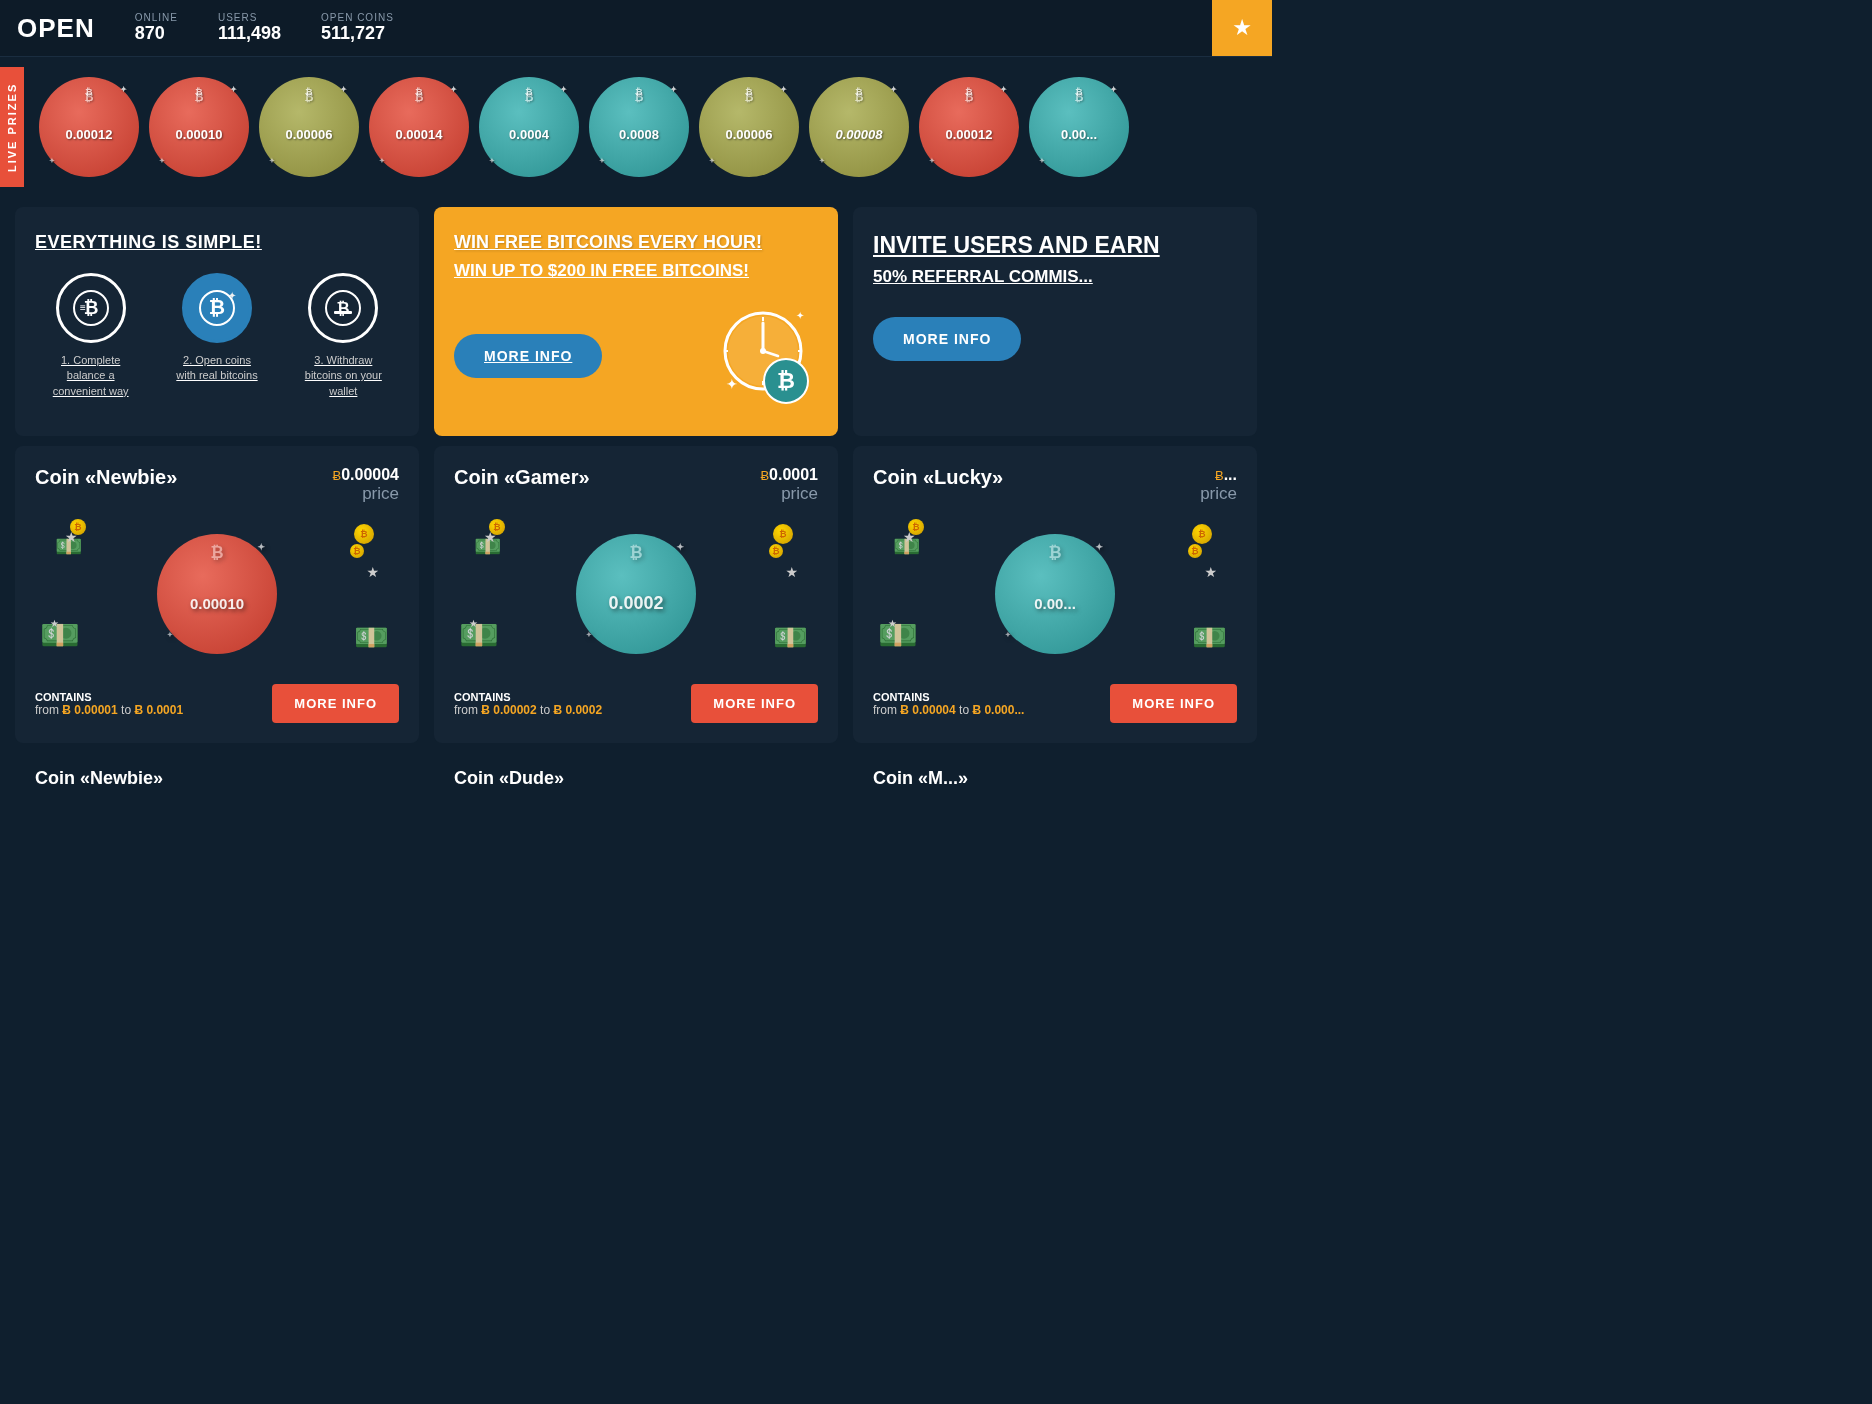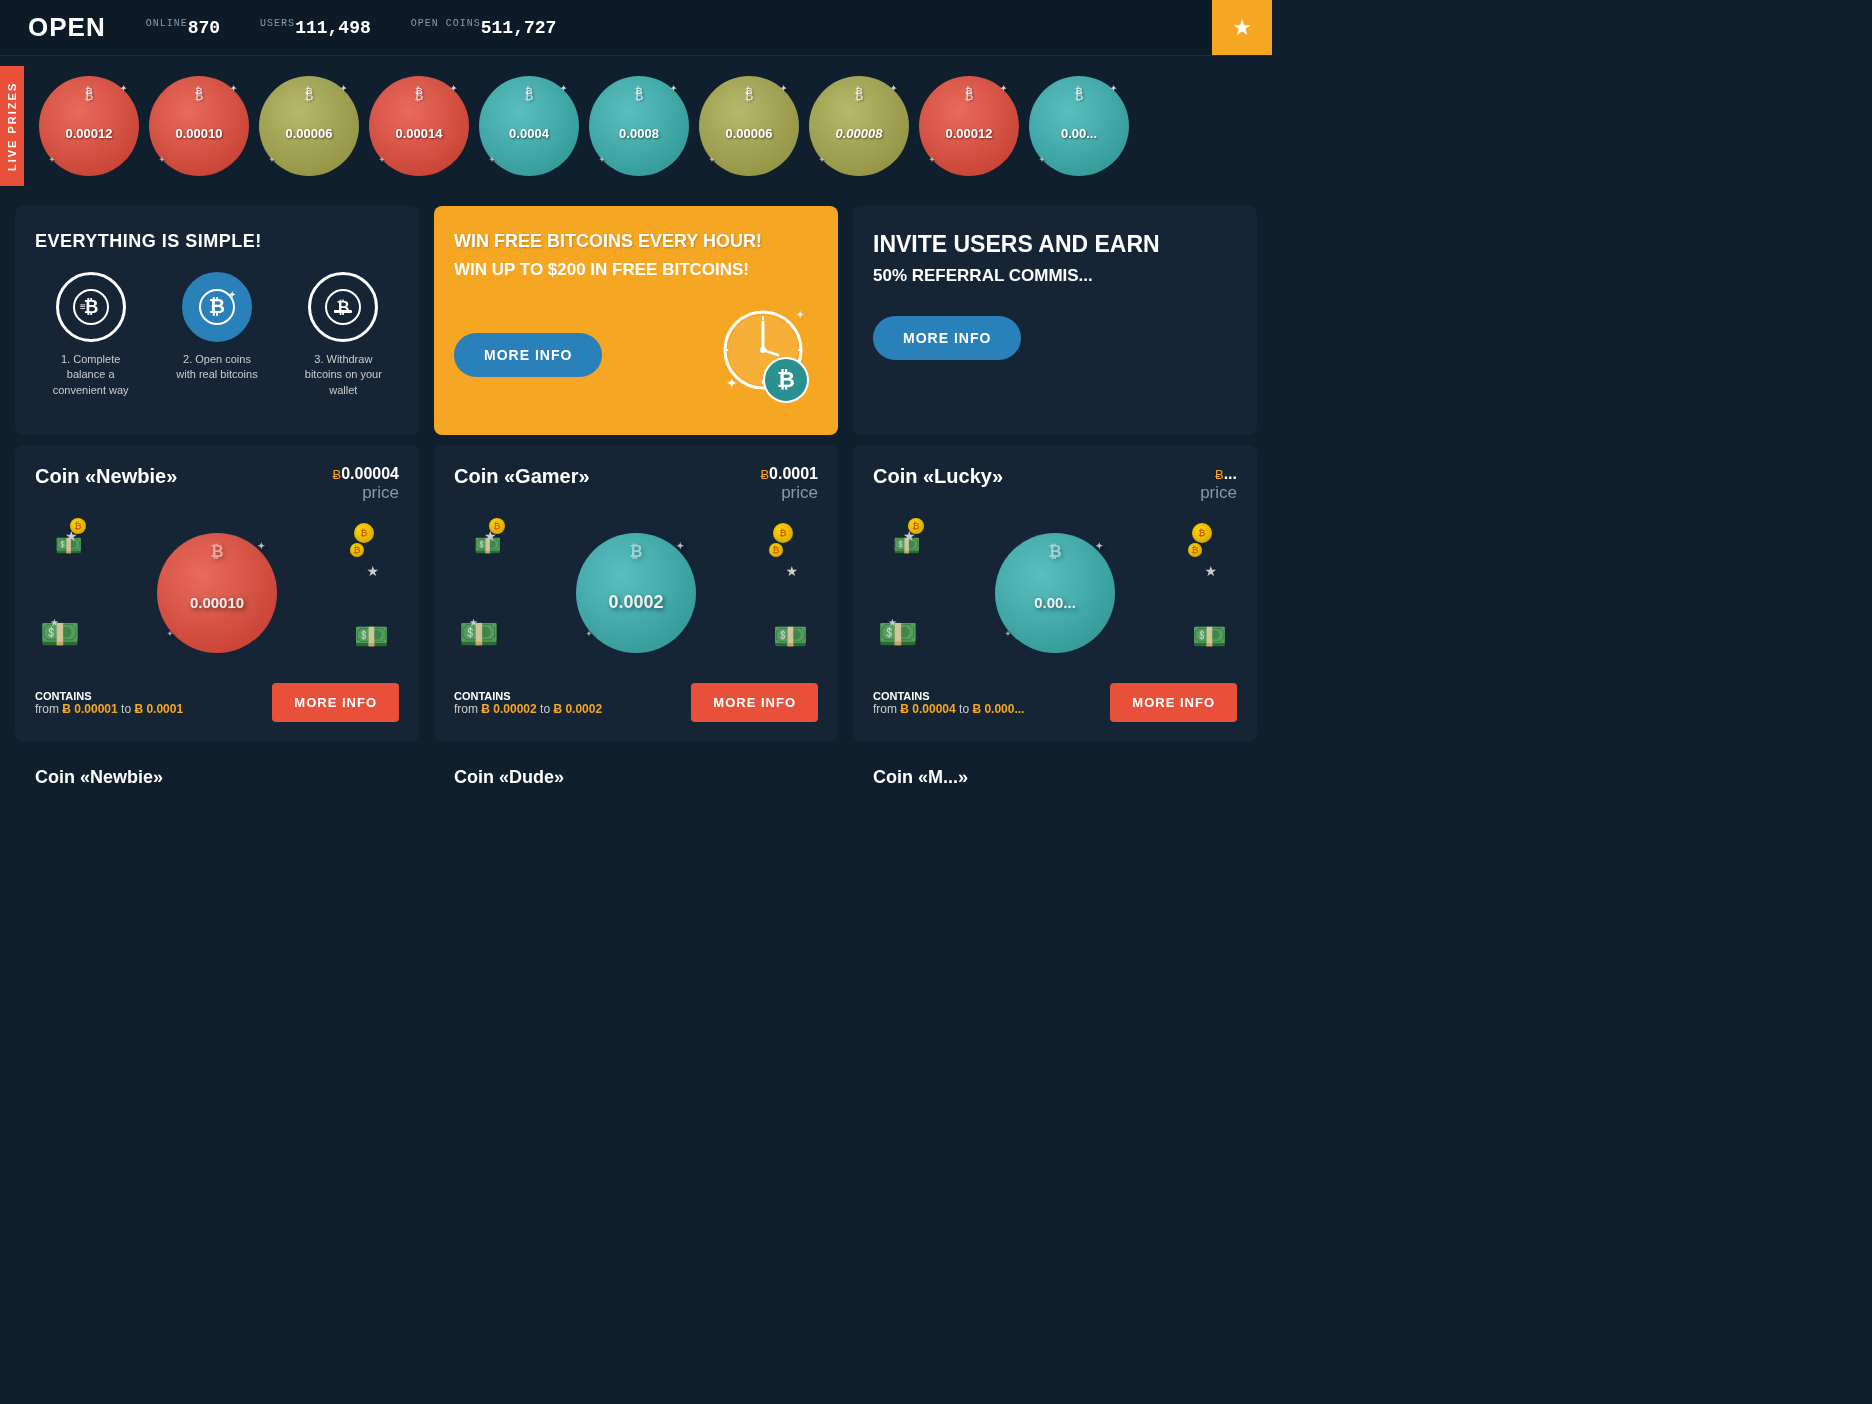--- a/index.html
+++ b/index.html
@@ -9,36 +9,36 @@
       color: #fff;
       width: 1272px;
       overflow-x: hidden;
     }
 
     
     .header {
       background: #0d1b28;
       display: flex;
       align-items: center;
-      padding: 12px 28px;
+      padding: 12px 17px;
       border-bottom: 1px solid #1a2d40;
       position: relative;
     }
     .header-logo {
       font-size: 26px;
       font-weight: 900;
       color: #fff;
       margin-right: 40px;
       letter-spacing: 1px;
     }
     .header-stats {
       display: flex;
       gap: 40px;
     }
-    .stat-item { display: flex; flex-direction: row; font-family: Liberation Mono, monospace; }
+    .stat-item { display: flex; flex-direction: column; }
     .stat-label { font-size: 10px; color: #8899aa; text-transform: uppercase; letter-spacing: 1px; }
     .stat-value { font-size: 18px; font-weight: bold; color: #fff; }
     .header-btn {
       position: absolute;
       right: 0;
       top: 0;
       bottom: 0;
       background: #f5a623;
       width: 60px;
       display: flex;
@@ -104,20 +104,21 @@
     .coin-red { background: radial-gradient(circle at 40% 35%, #e86b5c, #c0392b); }
     .coin-olive { background: radial-gradient(circle at 40% 35%, #b5b86a, #8a8a3a); }
     .coin-teal { background: radial-gradient(circle at 40% 35%, #5bbfbf, #2a9090); }
 
     
     .main-grid {
       display: grid;
       grid-template-columns: 1fr 1fr 1fr;
       gap: 15px;
       padding: 10px 15px;
+      text-decoration: underline;
     }
 
     
     .simple-card {
       background: #152535;
       border-radius: 8px;
       padding: 25px 20px;
     }
     .simple-card h2 {
       font-size: 18px;

